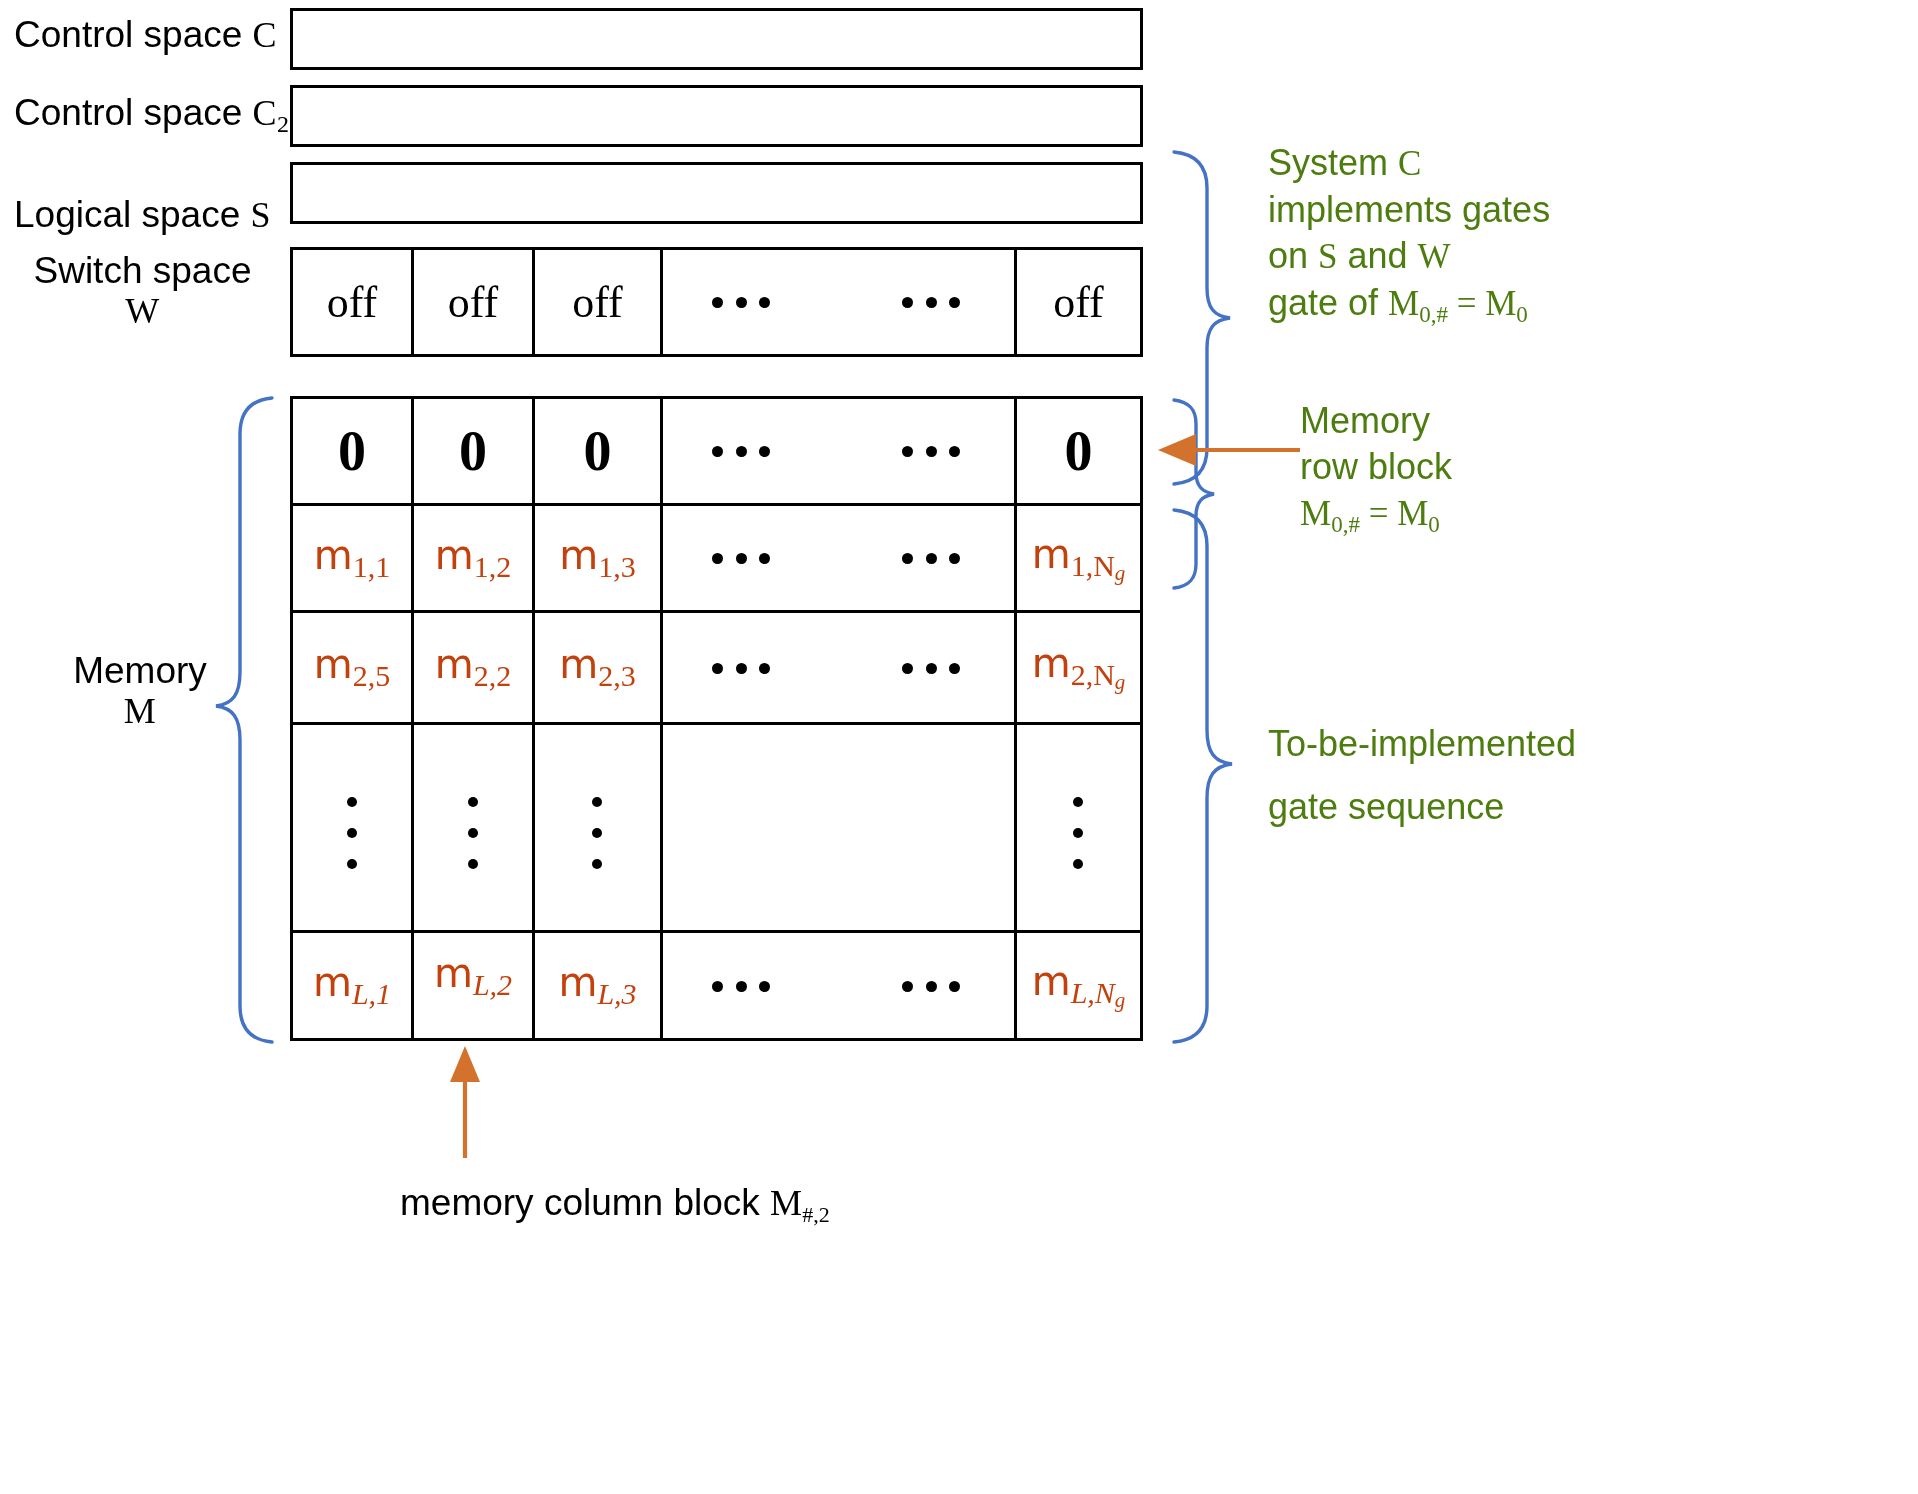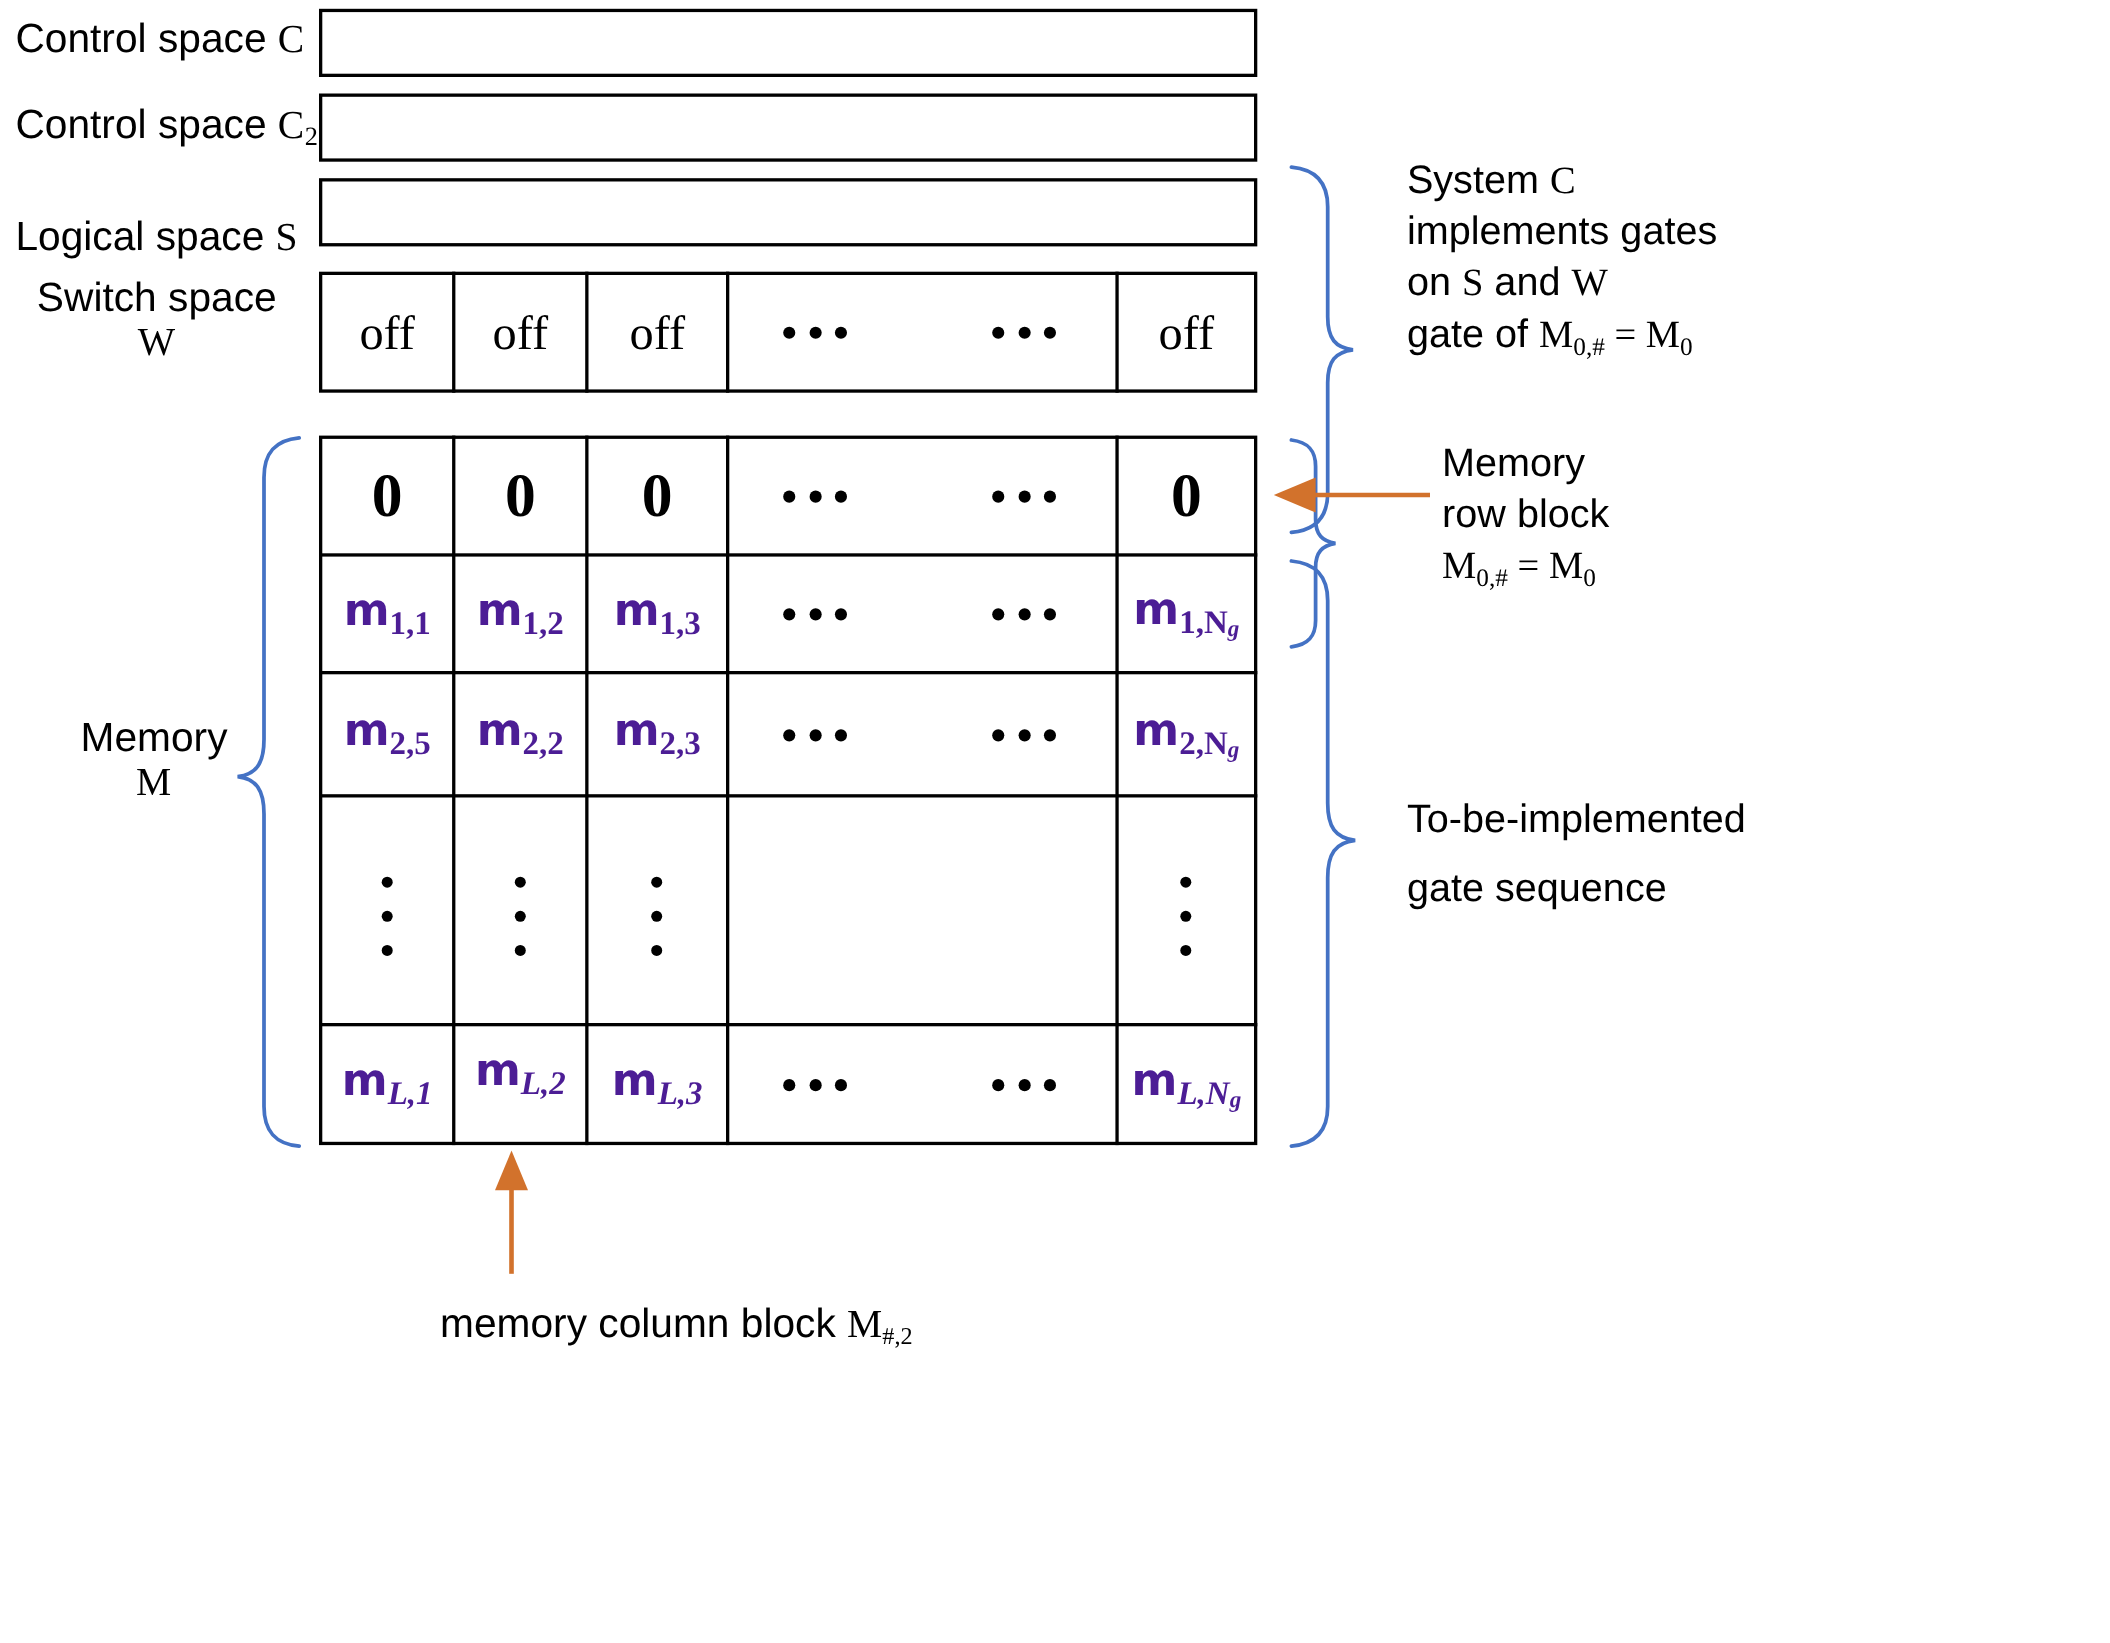--- a/index.html
+++ b/index.html
@@ -60,24 +60,23 @@
   }
   .zerotxt{
     font-family:"Liberation Serif", serif;
     font-weight:bold;
     font-size:56px;
     color:#000;
   }
   .mtxt{
     font-family:"DejaVu Sans", sans-serif;
     font-size:38px;
-    color:#4c1d95;
+    color:#c2410c;
     white-space:nowrap;
     letter-spacing:0px;
-    font-weight:bold;
   }
   .mtxt .bb{
     font-family:"DejaVu Sans", sans-serif;
     font-size:40px;
   }
   .mtxt .sb{
     font-family:"Liberation Serif", serif;
     font-style:italic;
     font-size:30px;
     vertical-align:-0.28em;
@@ -115,24 +114,23 @@
     align-items:center;
     justify-content:space-between;
   }
   .vdots i{display:block;width:10px;height:10px;border-radius:50%;background:#000;}
 
   
   .annot{
     position:absolute;
     font-family:"Liberation Sans", sans-serif;
     font-size:36px;
-    color:#000000;
+    color:#4d7c0f;
     line-height:1.28;
     white-space:nowrap;
-    margin-left:11px;
   }
   .annot .mathup{font-family:"Liberation Serif", serif;font-size:35px;}
   .annot .formula{
     font-family:"Liberation Serif", serif;
     font-size:35px;
   }
   .annot .fsub{
     font-family:"Liberation Serif", serif;
     font-size:23px;
     vertical-align:-0.32em;

